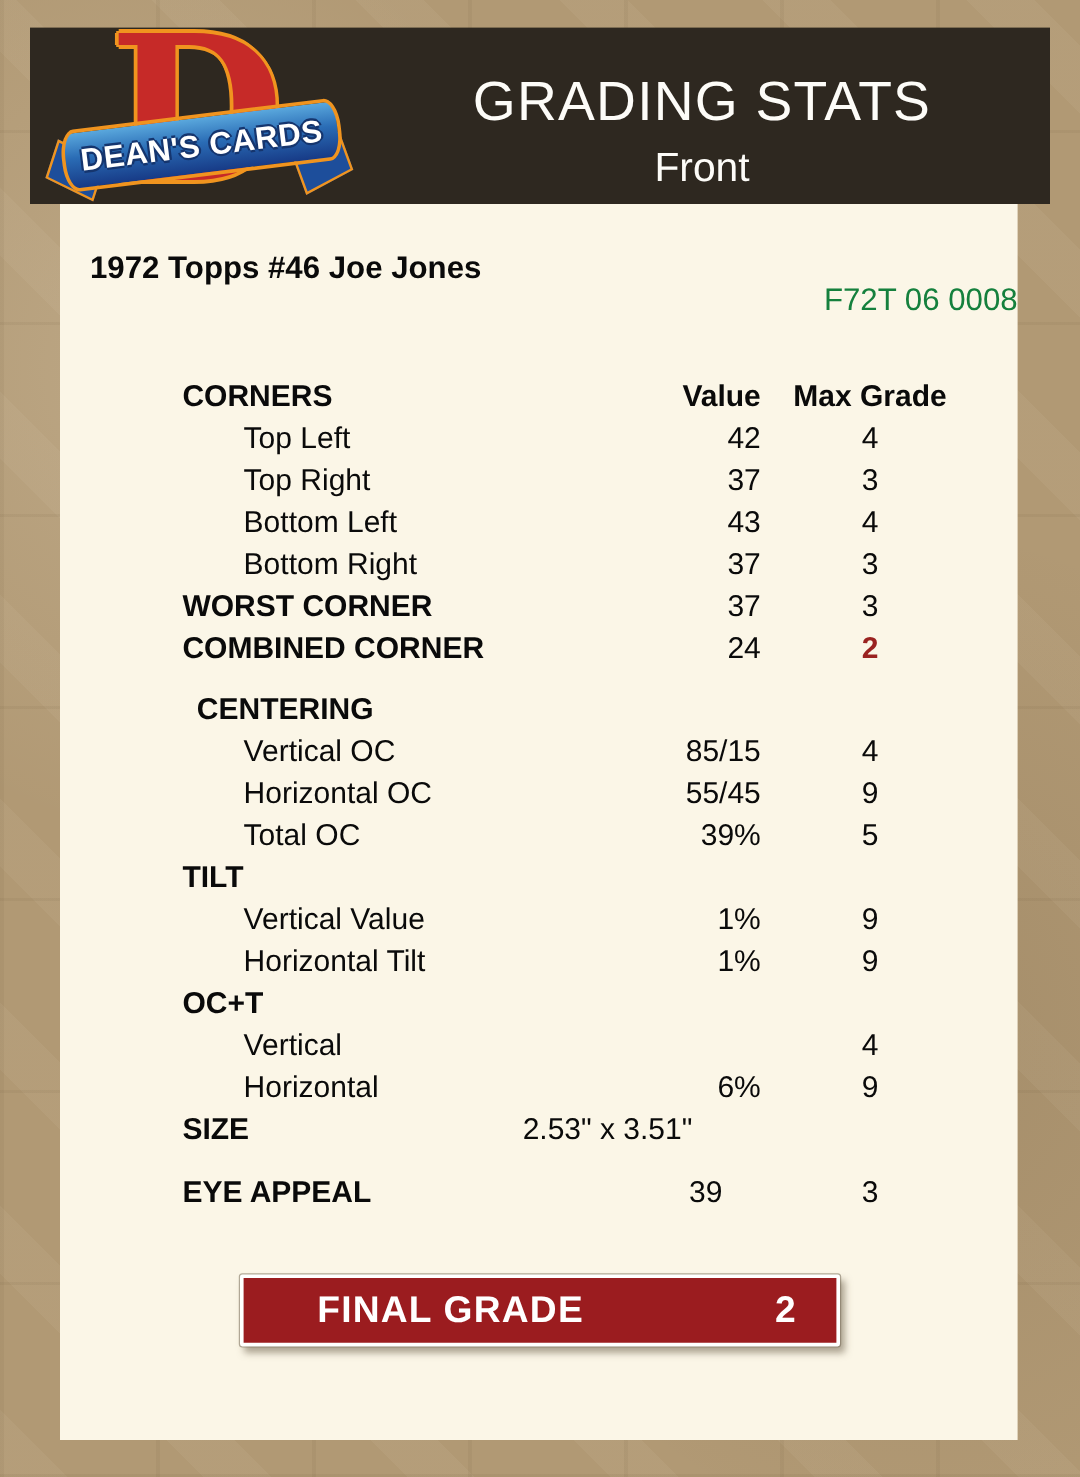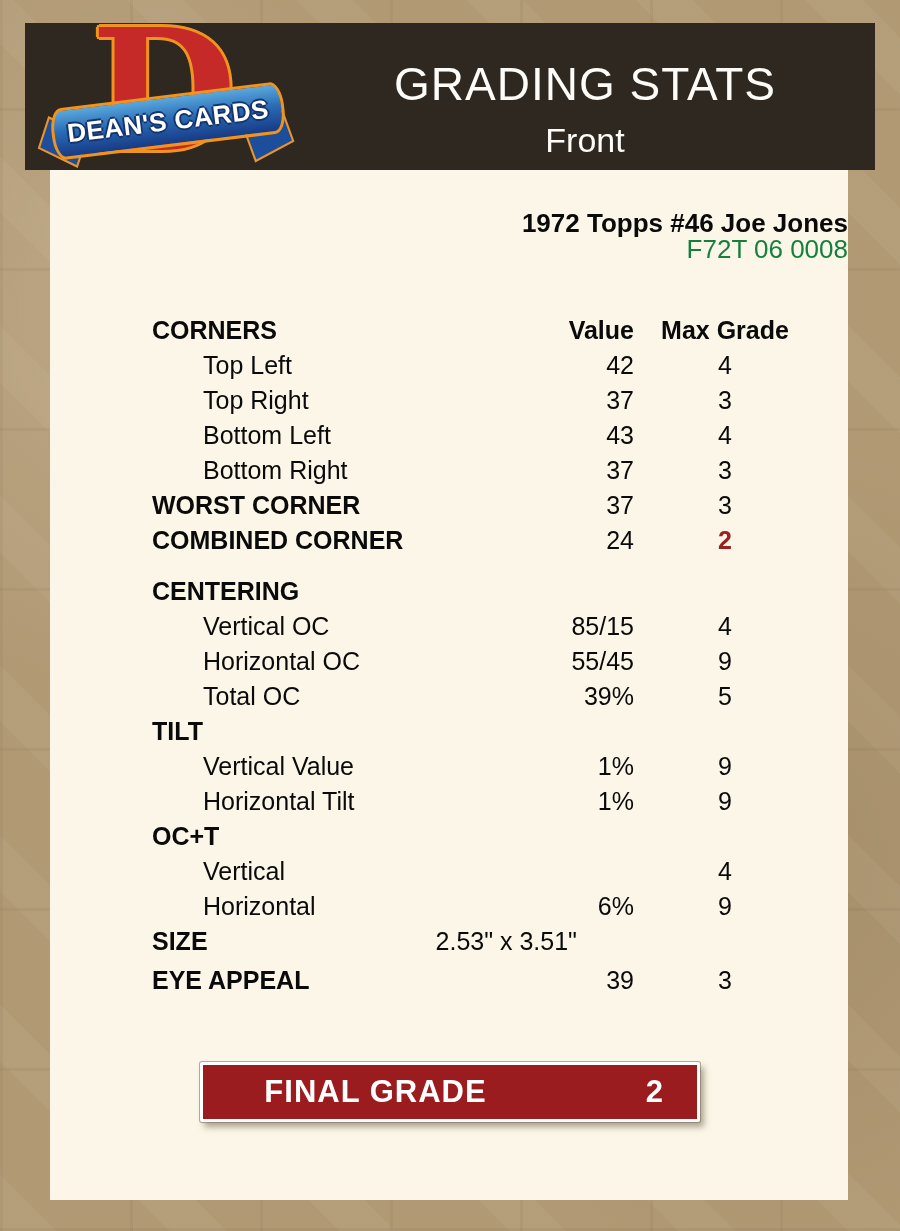--- a/index.html
+++ b/index.html
@@ -51,35 +51,35 @@
     text-shadow:-2px 0 0 #15356e,2px 0 0 #15356e,0 -2px 0 #15356e,0 2px 0 #15356e;
   }
   .header-text{position:absolute;left:300px;right:30px;top:34px;text-align:center;color:#fdfcf8;}
   .h-title{font-size:46px;letter-spacing:1px;}
   .h-sub{font-size:34px;margin-top:10px;}
   
   .panel{
     position:absolute;left:50px;top:170px;width:798px;height:1030px;
     background:var(--panel-cream,#fbf6e7);
   }
-  .card-title{position:absolute;left:0;right:0;top:38px;text-align:right;
-    font-size:26px;font-weight:bold;color:#0a0a0a;}
+  .card-title{position:absolute;left:0;right:0;top:38px;text-align:left;
+    font-size:26px;font-weight:bold;color:#0a0a0a;padding-left:25px;}
   .card-cert{position:absolute;left:0;right:0;top:64px;text-align:right;
     font-size:26px;color:#15803d;}
   
   .stats{position:absolute;left:102px;top:143px;width:658px;font-size:25px;color:#0a0a0a;}
   .row{display:flex;height:35px;line-height:35px;}
   .lbl{flex:1;white-space:nowrap;}
   .indent .lbl{padding-left:51px;}
   .val{width:160px;text-align:right;}
   .max{width:170px;text-align:center;margin-left:6px;}
   .b{font-weight:bold;}
   .bold .lbl{font-weight:bold;}
-  .gap{margin-top:16px;}
-  .gap2{margin-top:4px;}
+  .gap{margin-top:16px;margin-left:12px;}
+  .gap2{margin-top:18px;gap:32px;}
   .red{color:var(--grade-red,#9a2220);font-weight:bold;}
   .size-val{position:relative;left:-57px;}
   
   .final{
     position:absolute;left:150px;top:892px;width:500px;height:60px;box-sizing:border-box;
     background:var(--maroon,#9b1c1f);
     border:3px solid #ffffff;border-radius:2px;
     box-shadow:0 0 0 1px rgba(120,110,90,0.55), 4px 5px 6px rgba(95,82,60,0.5);
   }
   .final-lbl{

